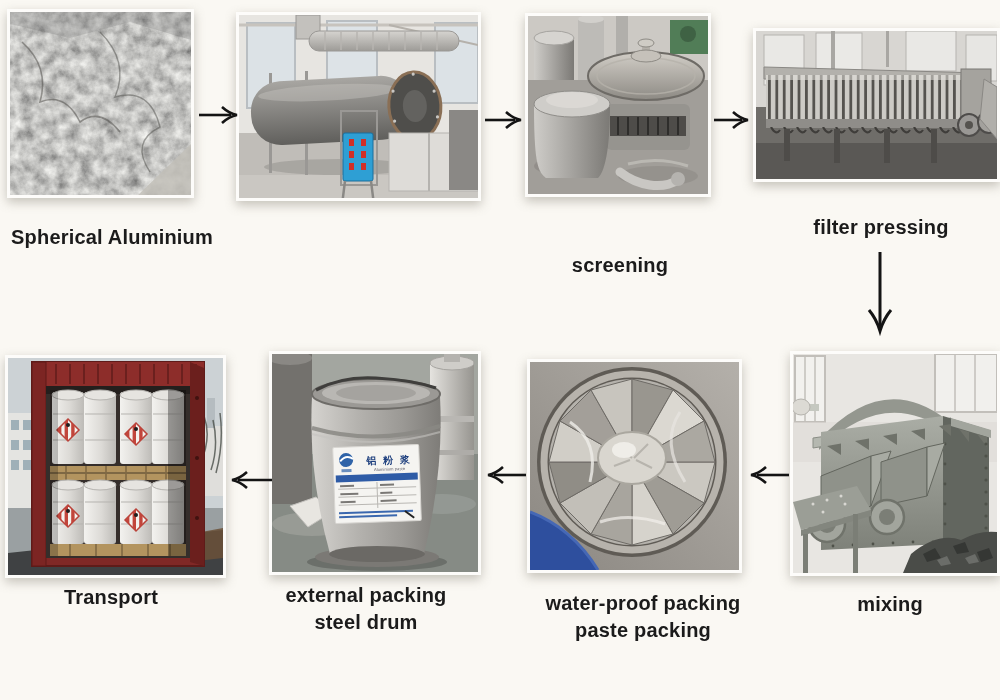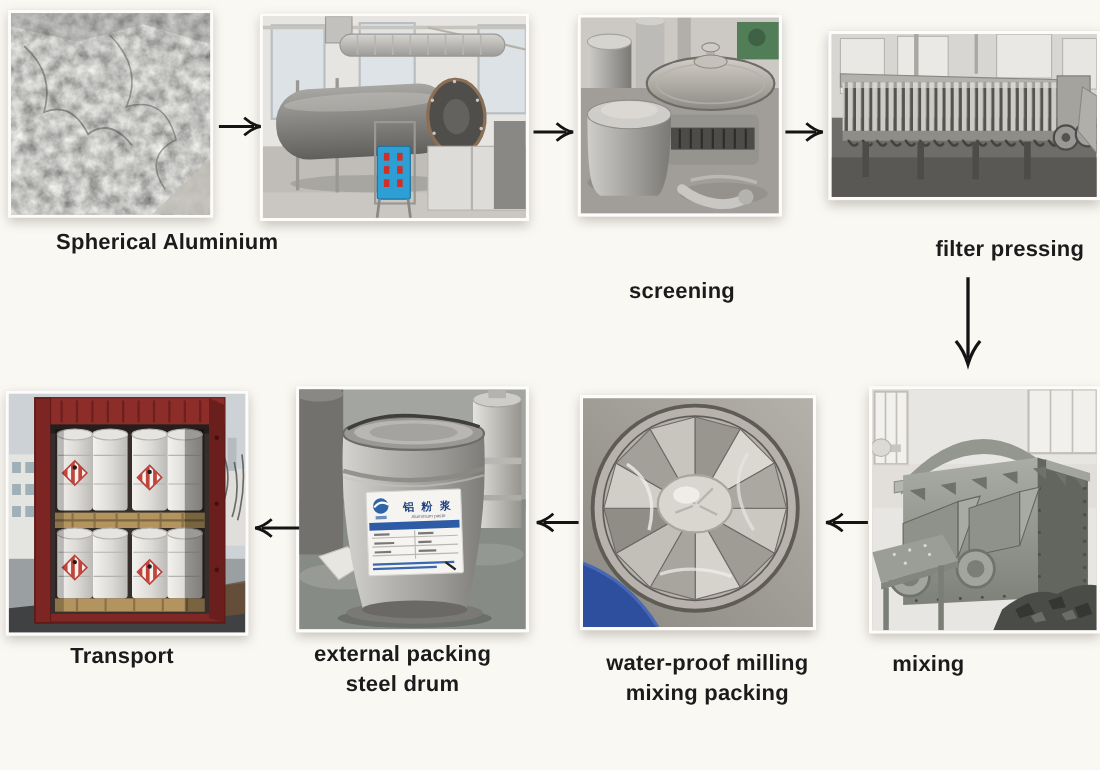--- a/index.html
+++ b/index.html
@@ -207,27 +207,27 @@
       <path d="M21,3 C26,7.5 30,10 36,11 C30,12 26,14.5 21,19" stroke="#141414" stroke-width="2.6" fill="none"></path>
     </svg>
   </div>
   <div class="arrow" style="left:866px;top:250px;">
     <svg width="28" height="92" viewBox="0 0 28 92">
       <path d="M14,2 V76" stroke="#141414" stroke-width="3" fill="none"></path>
       <path d="M3,60 C8,66 11,71 14,81 C17,71 20,66 25,60" stroke="#141414" stroke-width="3" fill="none"></path>
     </svg>
   </div>
 
-  <div class="caption" style="left:112px;top:207px;margin-left:40px;">
+  <div class="caption" style="left:112px;top:224px;">
     <div>Spherical Aluminium</div>
   </div>
   <div class="caption" style="left:620px;top:215px;margin-top:37px;">
     <div>screening</div>
   </div>
-  <div class="caption" style="left:881px;top:214px;margin-left:37px;">
+  <div class="caption" style="left:881px;top:214px;">
     <div>filter pressing</div>
   </div>
 
   <div class="photo" style="left:5px;top:355px;width:221px;height:223px;">
     <svg viewBox="0 0 215 217" preserveAspectRatio="none">
       <defs>
         <linearGradient id="g8drum" x1="0" y1="0" x2="1" y2="0">
           <stop offset="0" stop-color="#f3f2ef"></stop>
             <stop offset="0.55" stop-color="#dcdad6"></stop>
             <stop offset="1" stop-color="#bdbbb7"></stop>
@@ -607,20 +607,20 @@
   </div>
 
   <div class="caption" style="left:111px;top:584px;text-align:center;">
     <div>Transport</div>
   </div>
   <div class="caption" style="left:366px;top:582px;">
     <div>external packing</div>
     <div>steel drum</div>
   </div>
   <div class="caption" style="left:643px;top:590px;">
-    <div>water-proof milling</div>
-    <div>mixing packing</div>
-  </div>
-  <div class="caption" style="left:844px;top:591px;">
+    <div>water-proof packing</div>
+    <div>paste packing</div>
+  </div>
+  <div class="caption" style="left:890px;top:591px;">
     <div>mixing</div>
   </div>
 
 </div>
 
 </body></html>

